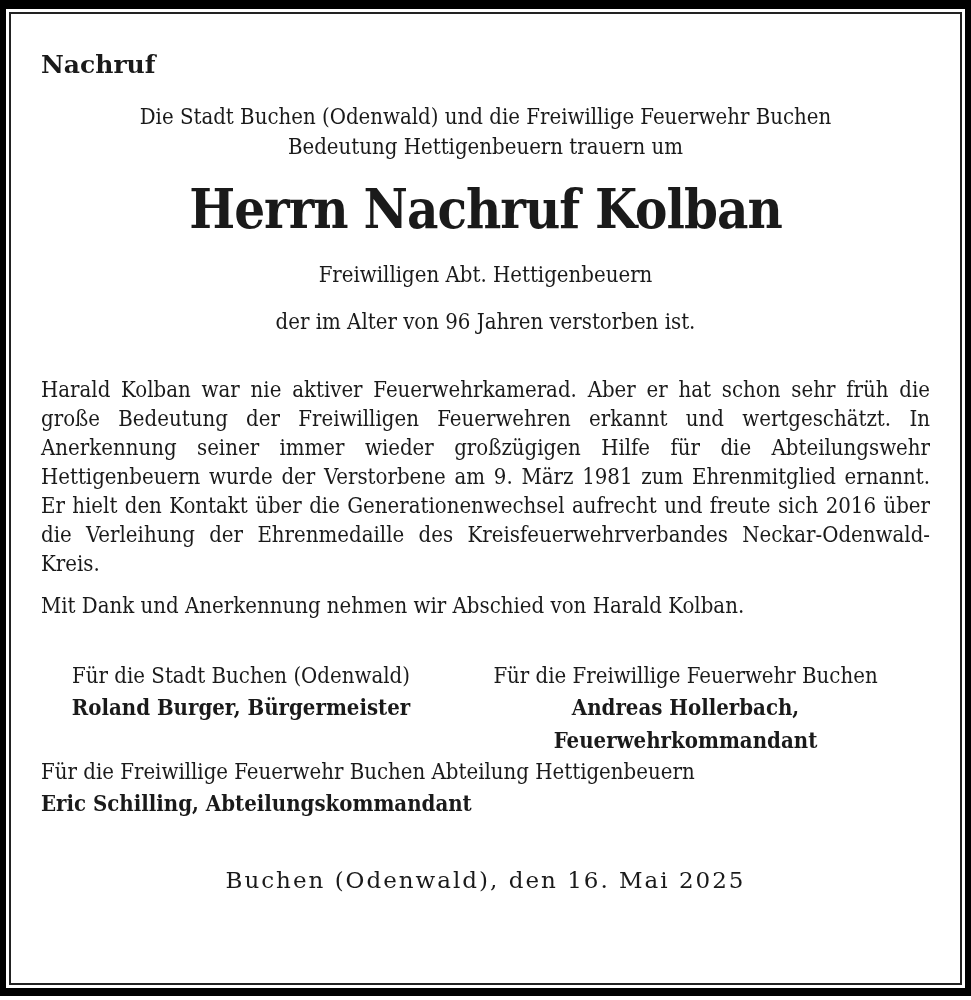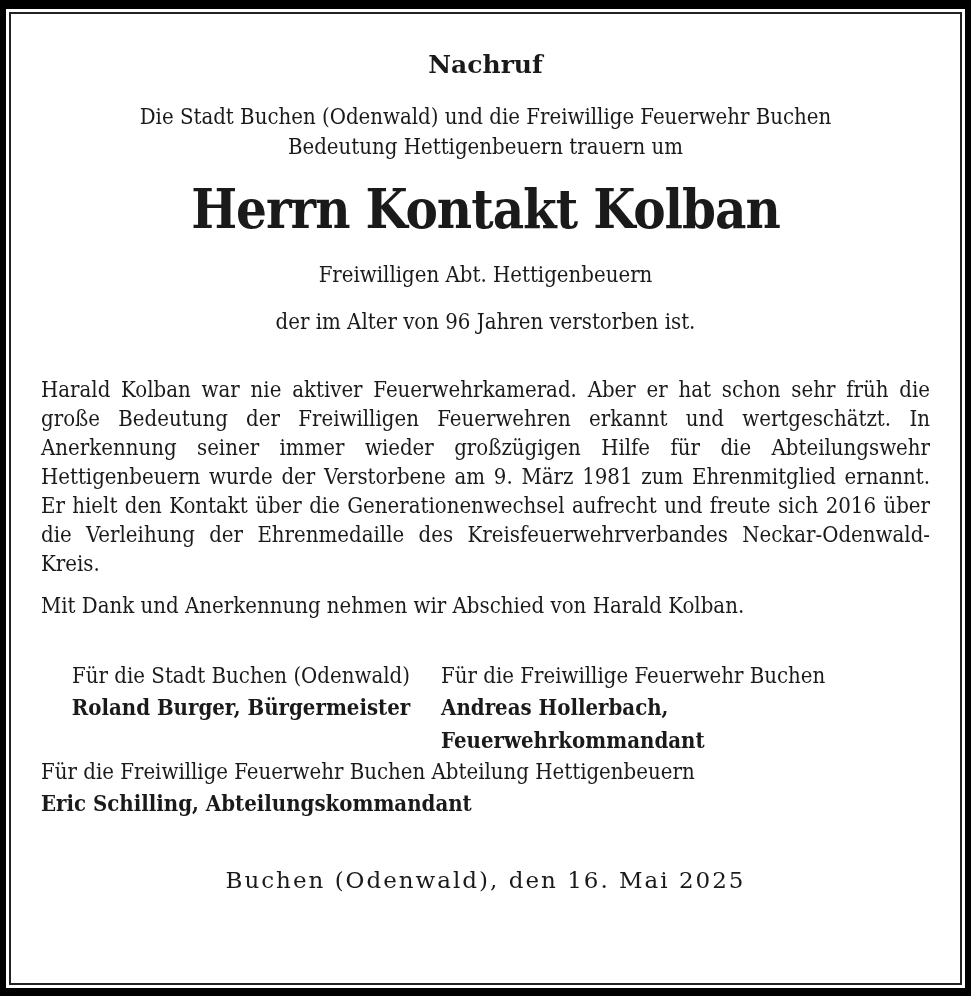--- a/index.html
+++ b/index.html
@@ -26,21 +26,21 @@
     border: 2px solid #222222;
     background: #ffffff;
     padding: 0 30px;
     overflow: hidden;
   }
   .nachruf-title {
     margin-top: 36px;
     font-size: 25px;
     font-weight: bold;
     line-height: 30px;
-    text-align: center;
+    text-align: left;
   }
   .intro {
     margin-top: 22px;
     font-size: 22px;
     line-height: 30px;
     text-align: center;
     font-stretch: condensed;
   }
   .deceased-name {
     margin-top: 12px;
@@ -87,21 +87,21 @@
     line-height: 30px;
     text-align: left;
     font-stretch: condensed;
   }
   .sig-row {
     margin-top: 40px;
     display: flex;
     width: 100%;
   }
   .sig-col-left  { width: 45%; text-align: center; }
-  .sig-col-right { width: 55%; }
+  .sig-col-right { width: 55%; text-align: center; }
   .sig-org {
     font-size: 22px;
     line-height: 30px;
     font-stretch: condensed;
   }
   .sig-name {
     font-size: 22px;
     font-weight: bold;
     line-height: 33px;
     font-stretch: condensed;
@@ -123,21 +123,21 @@
 <div class="frame-outer">
   <div class="frame-inner">
 
     <div class="nachruf-title">Nachruf</div>
 
     <div class="intro">
       <div>Die Stadt Buchen (Odenwald) und die Freiwillige Feuerwehr Buchen</div>
       <div>Bedeutung Hettigenbeuern trauern um</div>
     </div>
 
-    <div class="deceased-name">Herrn Kontakt Kolban</div>
+    <div class="deceased-name">Herrn Nachruf Kolban</div>
 
     <div class="honorific">Freiwilligen Abt. Hettigenbeuern</div>
 
     <div class="age-line">der im Alter von 96 Jahren verstorben ist.</div>
 
     <div class="body-par">Harald Kolban war nie aktiver Feuerwehrkamerad. Aber er hat schon sehr früh die große Bedeutung der Freiwilligen Feuerwehren erkannt und wertgeschätzt. In Anerkennung seiner immer wieder großzügigen Hilfe für die Abteilungswehr Hettigenbeuern wurde der Verstorbene am 9. März 1981 zum Ehrenmitglied ernannt. Er hielt den Kontakt über die Generationenwechsel aufrecht und freute sich 2016 über die Verleihung der Ehrenmedaille des Kreisfeuerwehrverbandes Neckar-Odenwald-Kreis.</div>
 
 
     <div class="farewell-par">Mit Dank und Anerkennung nehmen wir Abschied von Harald Kolban.</div>
 

